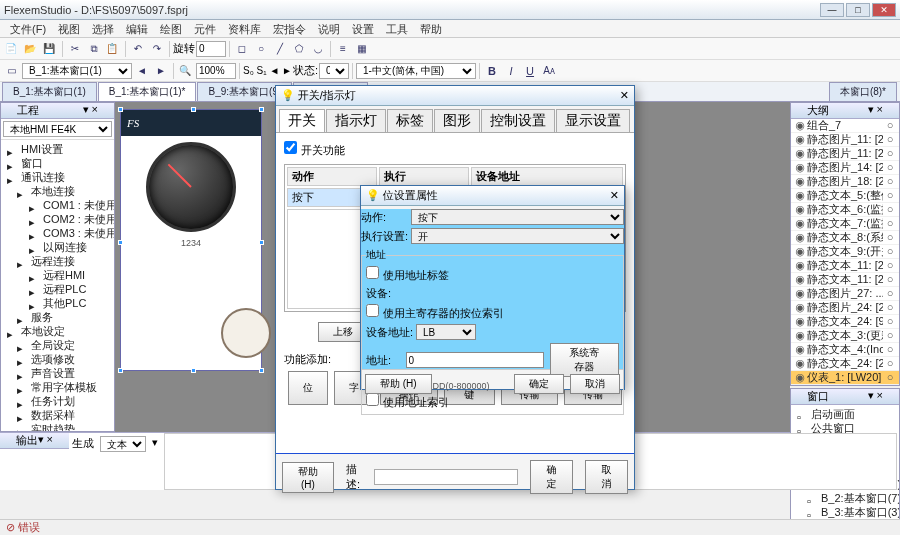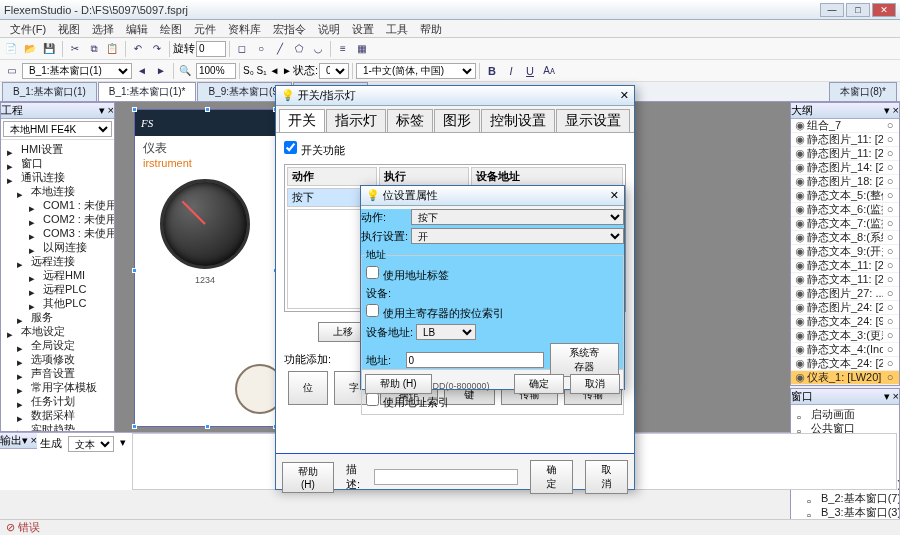--- a/index.html
+++ b/index.html
@@ -13,27 +13,27 @@
 .menubar span{padding:2px 6px;color:#333}
 .toolbar{height:22px;background:#f8f8f8;border-bottom:1px solid #ddd;display:flex;align-items:center;padding:0 3px;gap:1px;overflow:hidden}
 .tbtn{width:18px;height:18px;border:1px solid transparent;display:inline-flex;align-items:center;justify-content:center;font-size:10px;color:#336}
 .tsep{width:1px;height:16px;background:#ccc;margin:0 2px}
 .tsel{height:16px;border:1px solid #aaa;padding:0 2px;background:#fff;font-size:10px}
 .tabstrip{height:20px;background:#eef2f7;display:flex;align-items:end;padding:0 2px;border-bottom:1px solid #99b}
 .tab{padding:2px 10px;border:1px solid #99b;border-bottom:none;background:#dde8f5;margin-right:1px;font-size:10px;color:#223}
 .tab.active{background:#fff}
 .main{display:flex;height:330px}
 .panel{border:1px solid #99b;background:#fff;display:flex;flex-direction:column}
-.panel-title{height:16px;background:linear-gradient(#eef,#cde);padding:0 0;font-size:10px;display:flex;align-items:center;justify-content:space-between;border-bottom:1px solid #aac}
+.panel-title{height:16px;background:linear-gradient(#eef,#cde);padding:0 16px;font-size:10px;display:flex;justify-content:space-between;border-bottom:1px solid #aac}
 .tree{flex:1;overflow:auto;padding:2px;font-size:10px;color:#222}
 .tree .node{white-space:nowrap;padding:0 0 0 4px;line-height:14px}
 .tree .i1{padding-left:14px}.tree .i2{padding-left:26px}
 .tree .ic{display:inline-block;width:12px;height:10px;margin-right:2px;vertical-align:middle}
 .canvas{flex:1;background:#888;position:relative}
-.design{position:absolute;left:20px;top:8px;width:140px;height:316px;background:#fff;box-shadow:0 0 0 1px #66a}
+.design{position:absolute;left:6px;top:8px;width:140px;height:260px;background:#fff;box-shadow:0 0 0 1px #66a}
 .design .hdr{height:26px;background:#1a2a3a;color:#fff;display:flex;align-items:center;padding-left:6px;font-family:serif;font-style:italic}
 .design .sub{padding:4px 8px;color:#444}
 .design .sub .cn{font-size:12px}
 .design .sub .en{color:#e67817;font-size:11px}
 .gauge{width:90px;height:90px;border-radius:50%;background:radial-gradient(circle at 35% 30%,#666,#111);margin:6px auto;position:relative;border:3px solid #333;box-shadow:inset 0 0 10px #000}
 .gauge::after{content:"";position:absolute;left:50%;top:50%;width:2px;height:32px;background:#f55;transform-origin:top;transform:translate(-50%,0) rotate(135deg)}
 .gauge2{width:50px;height:50px;border-radius:50%;background:#f4f0e8;border:2px solid #876;position:absolute;bottom:12px;right:-10px}
 .handles{position:absolute;inset:0;pointer-events:none}
 .h{position:absolute;width:5px;height:5px;background:#39f;border:1px solid #fff}
 .rpanel{width:110px;display:flex;flex-direction:column;gap:2px}
@@ -178,24 +178,20 @@
         <div class="node i1"><span class="ic">▸</span>常用字体模板</div>
         <div class="node i1"><span class="ic">▸</span>任务计划</div>
         <div class="node i1"><span class="ic">▸</span>数据采样</div>
         <div class="node i1"><span class="ic">▸</span>实时趋势</div>
       </div>
   </div>
 
   <div class="canvas">
     <div class="design">
       <div class="hdr">FS</div>
-      <div class="sub">
-        <div class="cn">仪表</div>
-        <div class="en">irstrument</div>
-      </div>
       <div class="gauge"></div>
       <div style="text-align:center;font-size:9px;color:#555">1234</div>
       <div class="gauge2"></div>
       <div class="handles">
         <div class="h" style="left:-3px;top:-3px"></div>
           <div class="h" style="right:-3px;top:-3px"></div>
         <div class="h" style="left:-3px;bottom:-3px"></div>
           <div class="h" style="right:-3px;bottom:-3px"></div>
         <div class="h" style="left:50%;top:-3px"></div>
           <div class="h" style="left:50%;bottom:-3px"></div>

